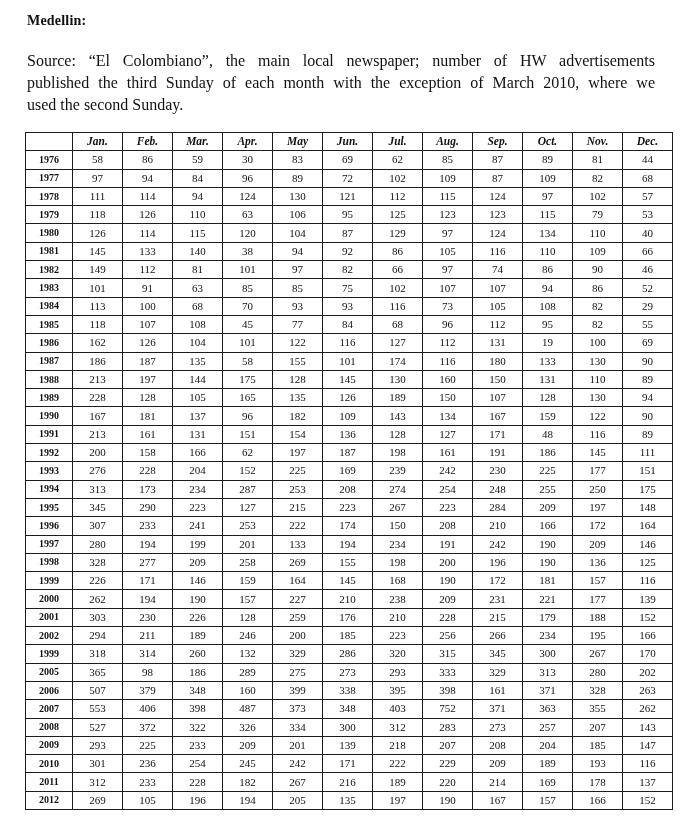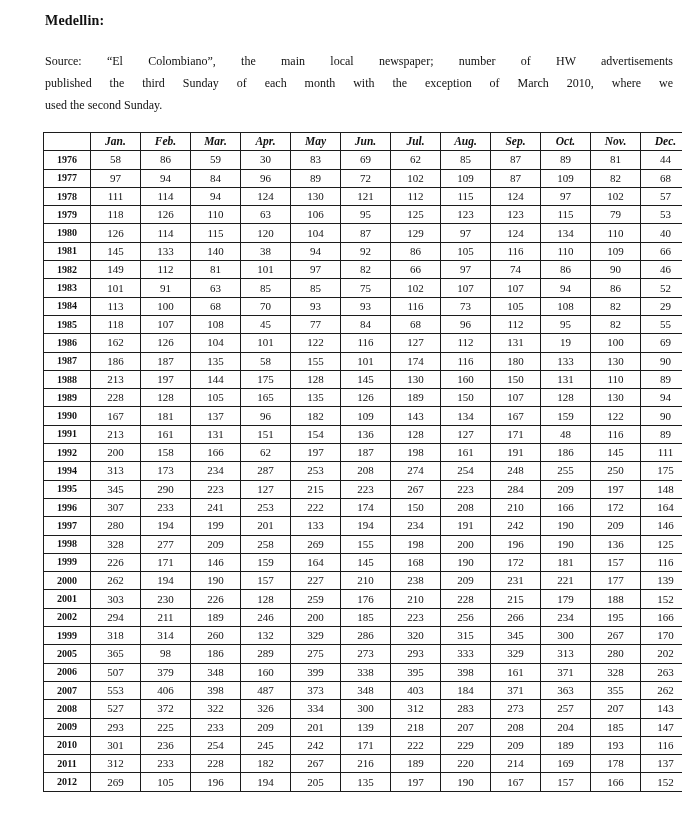--- a/index.html
+++ b/index.html
@@ -8,32 +8,32 @@
     background: #ffffff;
   }
   body {
     width: 682px;
     height: 828px;
     font-family: "Liberation Serif", "DejaVu Serif", serif;
     color: #111111;
     overflow: hidden;
   }
   .page {
-    padding: 13px 27px 0 45px;
+    padding: 13px 27px 0 27px;
   }
   .title {
     font-weight: bold;
     font-size: 14px;
     letter-spacing: 0.2px;
     margin: 0;
   }
   .source {
     margin-top: 21px;
     width: 628px;
-    font-size: 12px;
+    font-size: 16px;
     line-height: 22px;
   }
   .source-line {
     text-align: justify;
     text-align-last: justify;
   }
   .source-line.last {
     text-align: left;
     text-align-last: left;
   }
@@ -351,20 +351,35 @@
           <td>197</td>
           <td>187</td>
           <td>198</td>
           <td>161</td>
           <td>191</td>
           <td>186</td>
           <td>145</td>
           <td>111</td>
         </tr>
         <tr>
+          <th class="year">1993</th>
+          <td>276</td>
+          <td>228</td>
+          <td>204</td>
+          <td>152</td>
+          <td>225</td>
+          <td>169</td>
+          <td>239</td>
+          <td>242</td>
+          <td>230</td>
+          <td>225</td>
+          <td>177</td>
+          <td>151</td>
+        </tr>
+        <tr>
           <th class="year">1994</th>
           <td>313</td>
           <td>173</td>
           <td>234</td>
           <td>287</td>
           <td>253</td>
           <td>208</td>
           <td>274</td>
           <td>254</td>
           <td>248</td>
@@ -539,21 +554,21 @@
         </tr>
         <tr>
           <th class="year">2007</th>
           <td>553</td>
           <td>406</td>
           <td>398</td>
           <td>487</td>
           <td>373</td>
           <td>348</td>
           <td>403</td>
-          <td>184</td>
+          <td>752</td>
           <td>371</td>
           <td>363</td>
           <td>355</td>
           <td>262</td>
         </tr>
         <tr>
           <th class="year">2008</th>
           <td>527</td>
           <td>372</td>
           <td>322</td>

